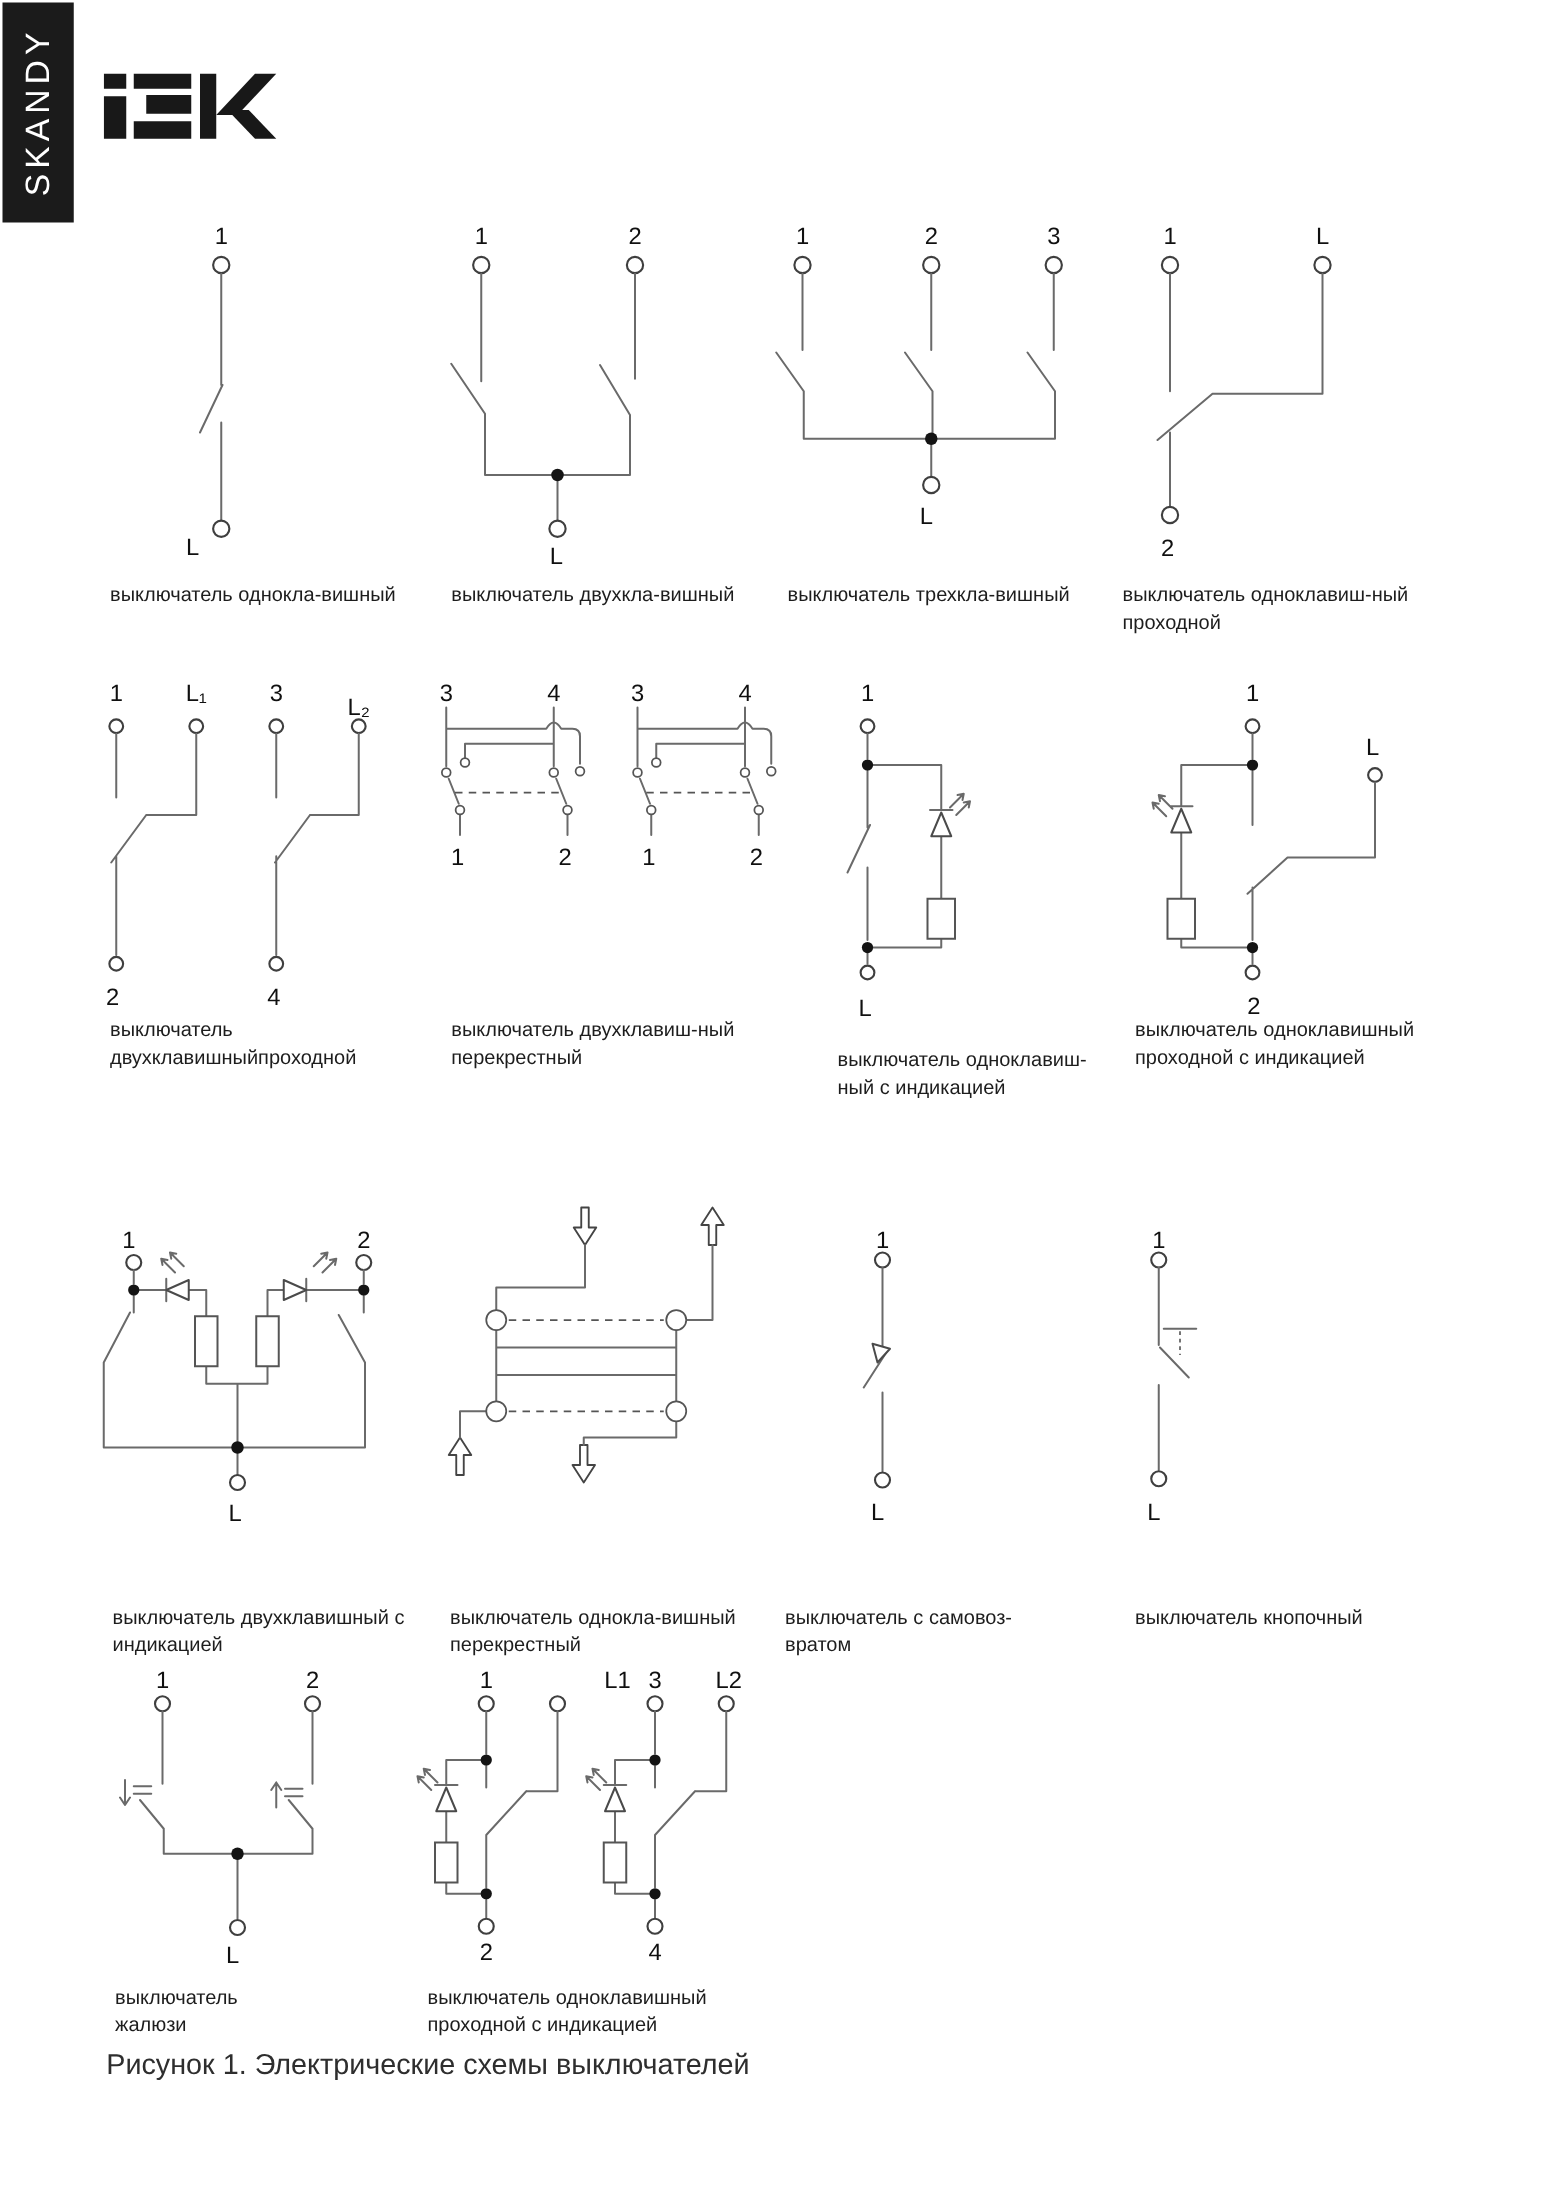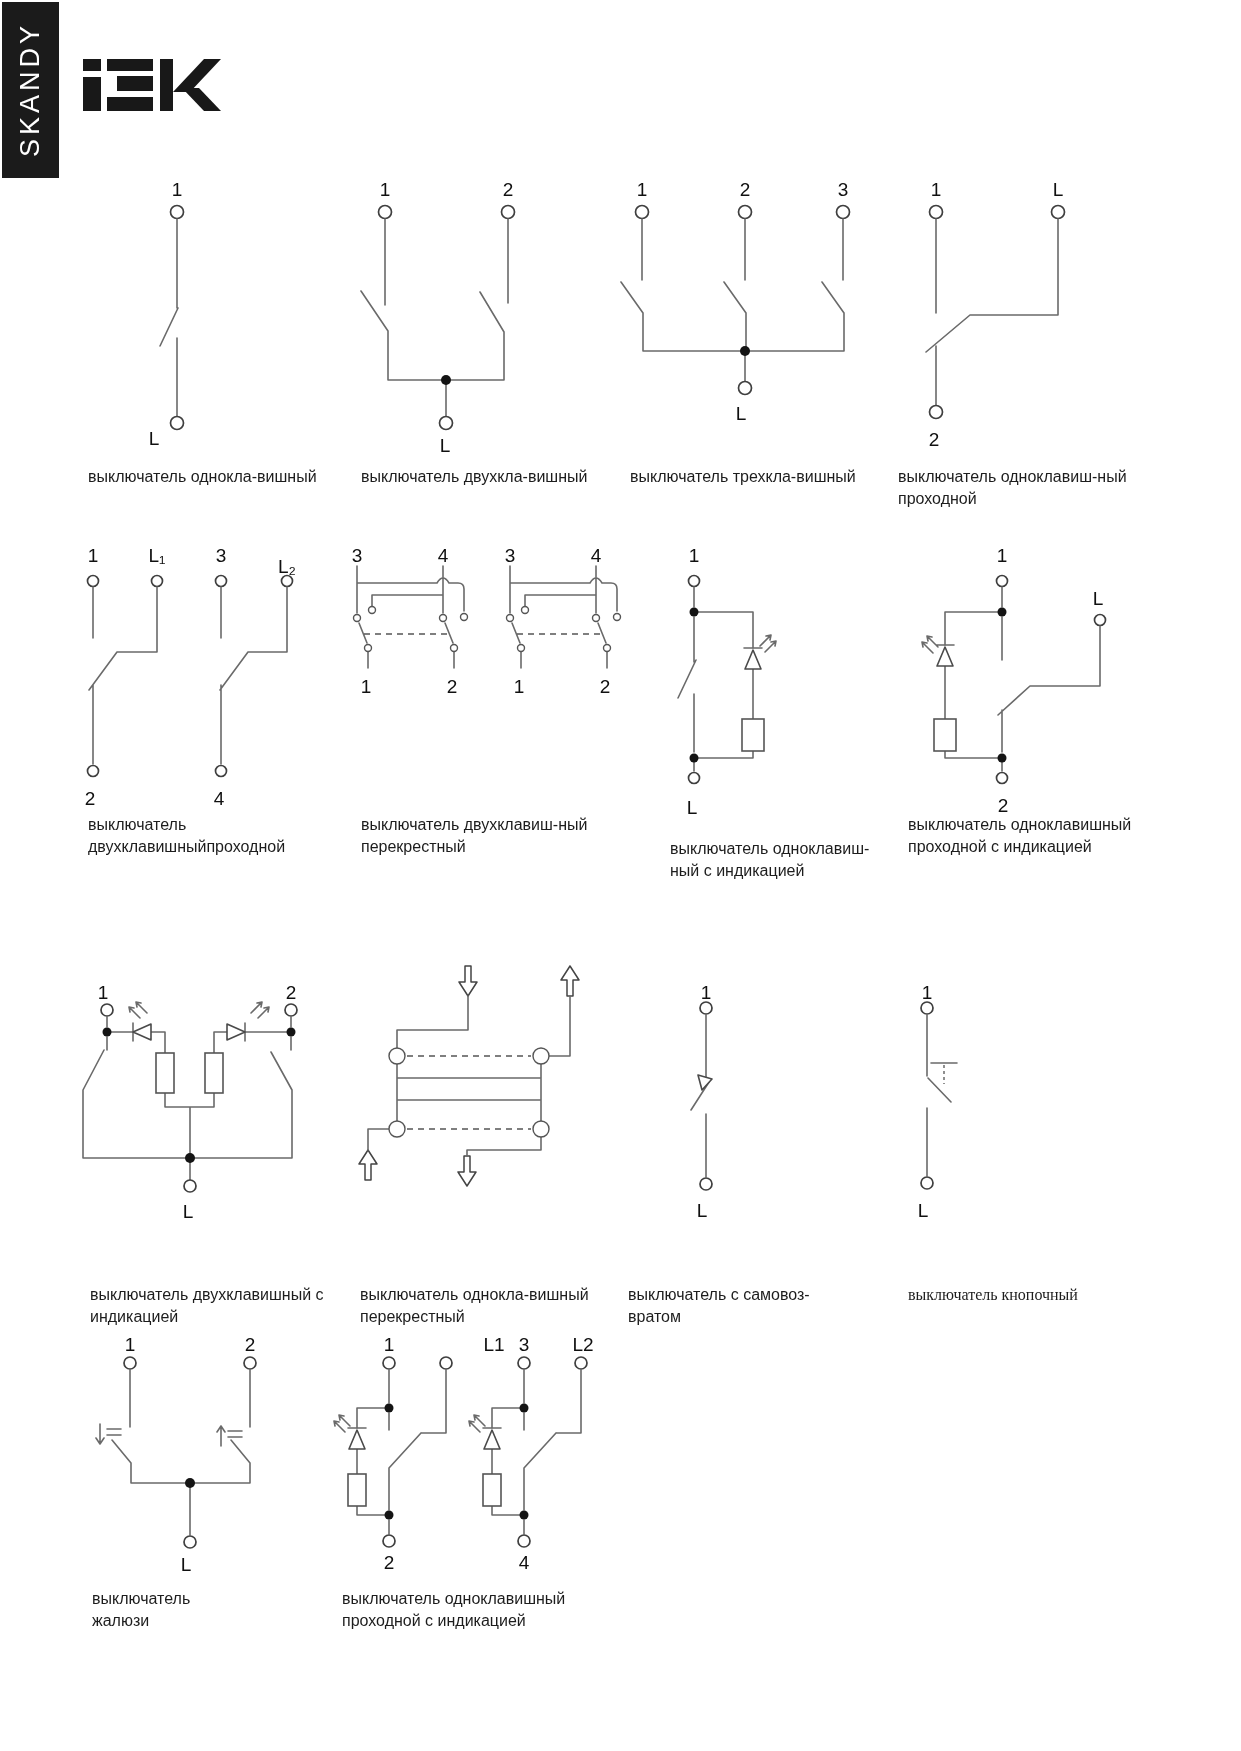--- a/index.html
+++ b/index.html
@@ -266,20 +266,21 @@
       <div class="caption" style="left: 630px; top: 838px; margin-left: 40px;">выключатель одноклавиш-
 ный с индикацией</div>
       <div class="caption" style="left: 885px; top: 814px; margin-left: 23px;">выключатель одноклавишный
 проходной с индикацией</div>
       <div class="caption" style="left: 90px; top: 1284px;">выключатель двухклавишный с
 индикацией</div>
       <div class="caption" style="left: 360px; top: 1284px;">выключатель однокла-вишный
 перекрестный</div>
       <div class="caption" style="left: 628px; top: 1284px;">выключатель с самовоз-
 вратом</div>
-      <div class="caption" style="left: 908px; top: 1284px; font-family: Liberation Serif, serif;">выключатель кнопочный</div>
+      <div class="caption" style="left: 908px; top: 1284px;">выключатель кнопочный</div>
       <div class="caption" style="left: 92px; top: 1588px;">выключатель
 жалюзи</div>
       <div class="caption" style="left: 342px; top: 1588px;">выключатель одноклавишный
 проходной с индикацией</div>
     </div>
 
+  <div class="figcap">Рисунок 1. Электрические схемы выключателей</div>
 </div>
 
 </body></html>

